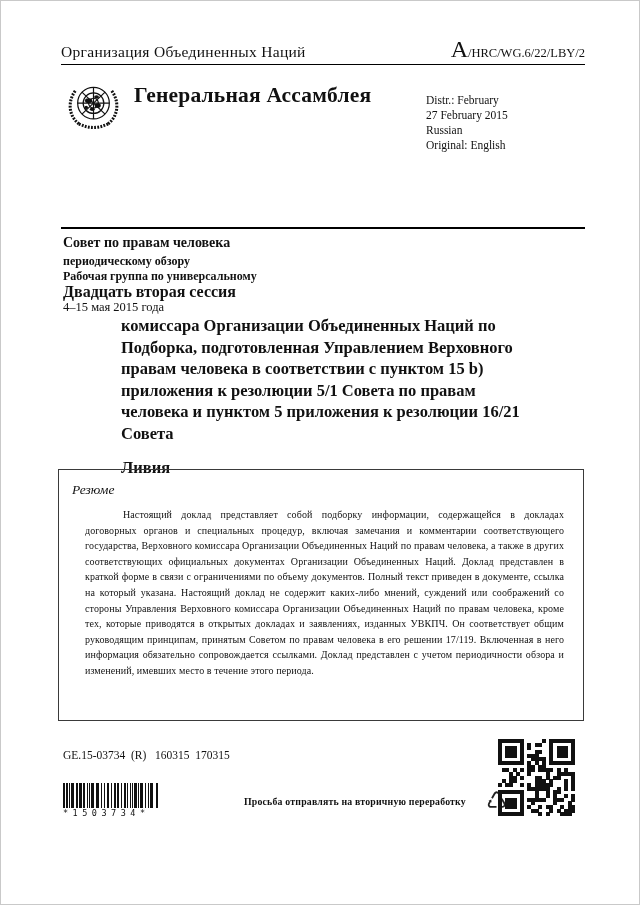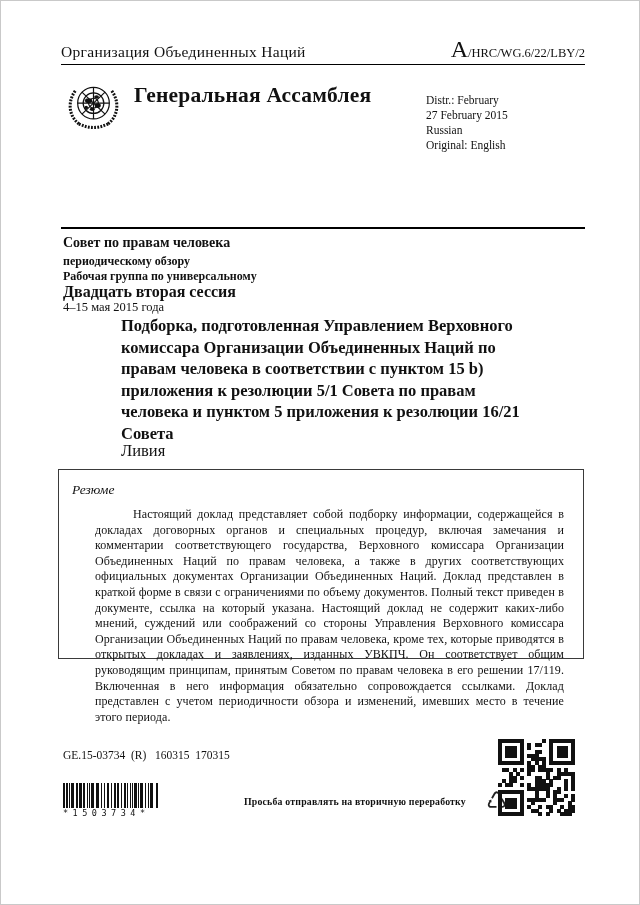--- a/index.html
+++ b/index.html
@@ -45,35 +45,35 @@
   .session .body-name{font-size:14px;font-weight:bold;margin-bottom:4px;}
   .session .grp{font-size:12px;font-weight:bold;}
   .session .sess{font-size:16px;font-weight:bold;}
   .session .dates{font-size:12.5px;margin-top:1px;}
   
   .doc-title{
     position:absolute;left:120px;top:314px;width:458px;
     font-size:16.5px;font-weight:bold;line-height:21.5px;
   }
   .country{
-    position:absolute;left:120px;top:440px;
-    font-size:16.5px;font-weight:normal;
+    position:absolute;left:120px;top:457px;
+    font-size:16.5px;font-weight:bold;
   }
   
   .summary-box{
-    position:absolute;left:57px;top:468px;width:526px;height:190px;
+    position:absolute;left:57px;top:468px;width:526px;height:252px;
     border:1px solid #3a3a3a;box-sizing:border-box;
   }
   .summary-label{
     font-style:italic;font-size:13.5px;
     margin:12px 0 0 13px;
   }
   .summary-text{
-    margin:9px 19px 0 36px;
-    font-size:12px;line-height:15.6px;
+    margin:9px 19px 0 26px;
+    font-size:10px;line-height:15.6px;
     text-align:justify;text-indent:38px;
     letter-spacing:.1px;
   }
   
   .ge-line{
     position:absolute;left:62px;top:748px;
     font-size:11.5px;white-space:pre;
   }
   .barcode-wrap{position:absolute;left:62px;top:782px;width:100px;}
   .barcode-digits{
@@ -142,22 +142,22 @@
 
   <div class="session">
     <div class="body-name">Совет по правам человека</div>
     <div class="grp">периодическому обзору</div>
     <div class="grp">Рабочая группа по универсальному</div>
     <div class="sess">Двадцать вторая сессия</div>
     <div class="dates">4–15 мая 2015 года</div>
   </div>
 
   <div class="doc-title">
+    <div>комиссара Организации Объединенных Наций по</div>
     <div>Подборка, подготовленная Управлением Верховного</div>
-    <div>комиссара Организации Объединенных Наций по</div>
     <div>правам человека в соответствии с пунктом 15 b)</div>
     <div>приложения к резолюции 5/1 Совета по правам</div>
     <div>человека и пунктом 5 приложения к резолюции 16/21</div>
     <div>Совета</div>
   </div>
 
   <div class="country">Ливия</div>
 
   <div class="summary-box">
     <div class="summary-label">Резюме</div>

